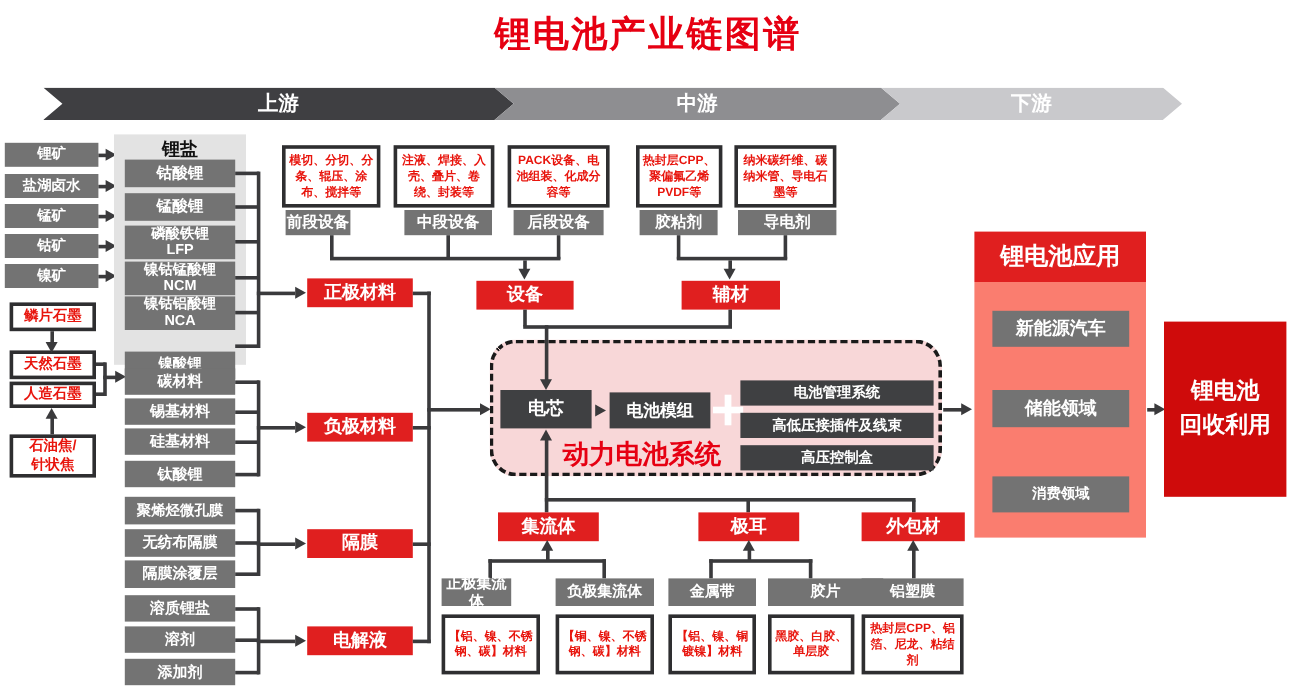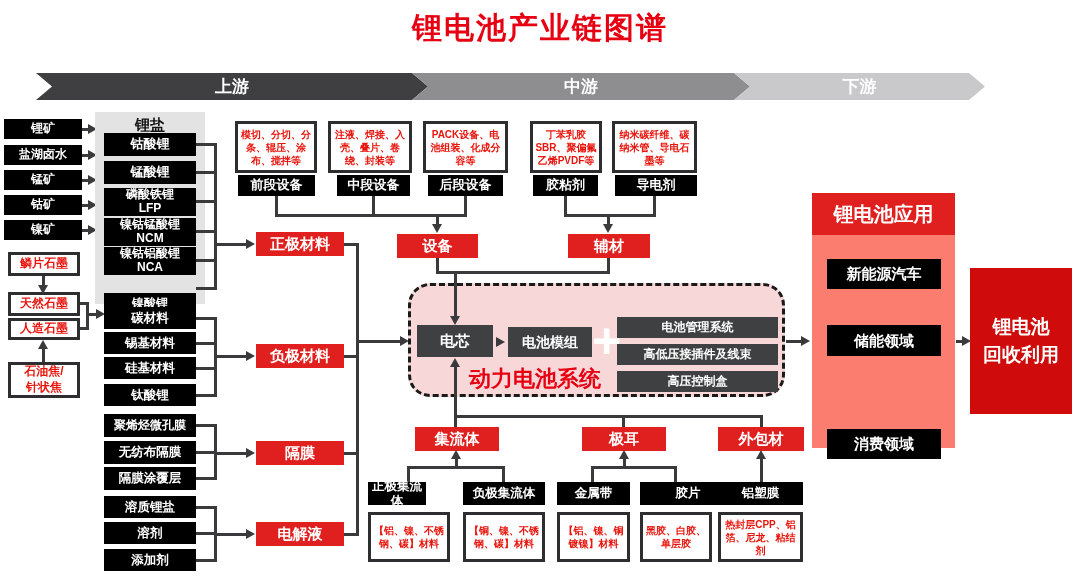--- a/index.html
+++ b/index.html
@@ -3,21 +3,21 @@
 <meta charset="utf-8">
 <style>
   html,body{margin:0;padding:0;background:#fff;font-family:"Liberation Sans","DejaVu Sans",sans-serif;}
   #canvas{position:relative;width:1080px;height:579px;background:#fff;overflow:hidden;}
   .title{position:absolute;left:0;top:8px;width:1080px;text-align:center;font-size:30px;font-weight:900;color:#e60012;letter-spacing:2px;}
   .seg{position:absolute;top:73px;height:27px;display:flex;align-items:center;justify-content:center;
        color:#fff;font-weight:bold;font-size:17px;
        clip-path:polygon(0 0, calc(100% - 16px) 0, 100% 50%, calc(100% - 16px) 100%, 0 100%, 16px 50%);}
   .bx{position:absolute;display:flex;align-items:center;justify-content:center;text-align:center;
       font-weight:bold;box-sizing:border-box;line-height:1.15;}
-  .orange{background:#000000;color:#fff;}
+  .orange{background:#737373;color:#fff;}
   .redbox{background:#e01f1f;color:#fff;}
   .darkbox{background:#3f4042;color:#fff;}
   .graybox{background:#e3e3e3;color:#111;}
   .spec{background:#fff;border:3px solid #2e2e30;color:#e8150d;line-height:1.3;padding:1px;}
   .prl{white-space:pre-line;}
   .ln{position:absolute;background:#3a3a3c;}
   .tri{position:absolute;width:0;height:0;}
   .tri.r{border-top:5px solid transparent;border-bottom:5px solid transparent;border-left:9px solid #3a3a3c;}
   .tri.d{border-left:5px solid transparent;border-right:5px solid transparent;border-top:9px solid #3a3a3c;}
   .tri.u{border-left:5px solid transparent;border-right:5px solid transparent;border-bottom:9px solid #3a3a3c;}
@@ -131,24 +131,24 @@
   <div class="ln" style="left:344px;top:355px;width:15px;height:3px;"></div>
   <div class="ln" style="left:344px;top:452px;width:15px;height:3px;"></div>
   <div class="ln" style="left:344px;top:533px;width:15px;height:3px;"></div>
   <div class="ln" style="left:356px;top:243px;width:3px;height:293px;"></div>
   <div class="ln" style="left:356px;top:340px;width:46px;height:3px;"></div>
     <div class="tri r" style="left:400px;top:336px;"></div>
 
   <div class="bx spec" style="left:235px;top:121px;width:82px;height:52px;font-size:10px;">模切、分切、分条、辊压、涂布、搅拌等</div>
   <div class="bx spec" style="left:423px;top:121px;width:85px;height:52px;font-size:10px;">PACK设备、电池组装、化成分容等</div>
   <div class="bx spec" style="left:328px;top:121px;width:84px;height:52px;font-size:10px;">注液、焊接、入壳、叠片、卷绕、封装等</div>
-  <div class="bx spec" style="left:530px;top:121px;width:72px;height:52px;font-size:10px;">丁苯乳胶SBR、聚偏氟乙烯PVDF等</div>
+  <div class="bx spec" style="left:530px;top:121px;width:72px;height:52px;font-size:10px;">热封层CPP、聚偏氟乙烯PVDF等</div>
   <div class="bx spec" style="left:612px;top:121px;width:85px;height:52px;font-size:10px;">纳米碳纤维、碳纳米管、导电石墨等</div>
 
-  <div class="bx orange" style="left:238px;top:175px;width:77px;height:21px;font-size:13px;text-align:right;">前段设备</div>
+  <div class="bx orange" style="left:238px;top:175px;width:54px;height:21px;font-size:13px;text-align:right;">前段设备</div>
   <div class="bx orange" style="left:337px;top:175px;width:73px;height:21px;font-size:13px;">中段设备</div>
   <div class="bx orange" style="left:428px;top:175px;width:75px;height:21px;font-size:13px;">后段设备</div>
   <div class="bx orange" style="left:533px;top:175px;width:65px;height:21px;font-size:13px;">胶粘剂</div>
   <div class="bx orange" style="left:615px;top:175px;width:82px;height:21px;font-size:13px;">导电剂</div>
 
   <div class="ln" style="left:275px;top:196px;width:3px;height:20px;"></div>
   <div class="ln" style="left:372px;top:196px;width:3px;height:20px;"></div>
   <div class="ln" style="left:464px;top:196px;width:3px;height:20px;"></div>
   <div class="ln" style="left:275px;top:214px;width:192px;height:3px;"></div>
   <div class="ln" style="left:436px;top:217px;width:3px;height:8px;"></div>
@@ -213,21 +213,21 @@
   <div class="bx spec" style="left:640px;top:512px;width:72px;height:50px;font-size:10px;">黑胶、白胶、单层胶</div>
   <div class="bx spec" style="left:718px;top:512px;width:85px;height:50px;font-size:10px;">热封层CPP、铝箔、尼龙、粘结剂</div>
 
   <div class="ln" style="left:786px;top:340px;width:16px;height:3px;"></div>
     <div class="tri r" style="left:801px;top:336px;"></div>
 
   <div class="bx redbox" style="left:812px;top:193px;width:143px;height:42px;font-size:20px;">锂电池应用</div>
   <div class="salmon" style="left:812px;top:235px;width:143px;height:213px;"></div>
   <div class="bx orange" style="left:827px;top:259px;width:114px;height:30px;font-size:15px;">新能源汽车</div>
   <div class="bx orange" style="left:827px;top:325px;width:114px;height:31px;font-size:15px;">储能领域</div>
-  <div class="bx orange" style="left:827px;top:397px;width:114px;height:30px;font-size:15px;margin-top:32px;">消费领域</div>
+  <div class="bx orange" style="left:827px;top:397px;width:114px;height:30px;font-size:12px;">消费领域</div>
 
   <div class="ln" style="left:956px;top:340px;width:8px;height:3px;"></div>
     <div class="tri r" style="left:962px;top:336px;"></div>
 
   <div class="bx prl" style="left:970px;top:268px;width:102px;height:146px;background:#cf0b0b;color:#fff;font-size:19px;line-height:1.45;">锂电池
 回收利用</div>
 
 </div>
 
 </body></html>

